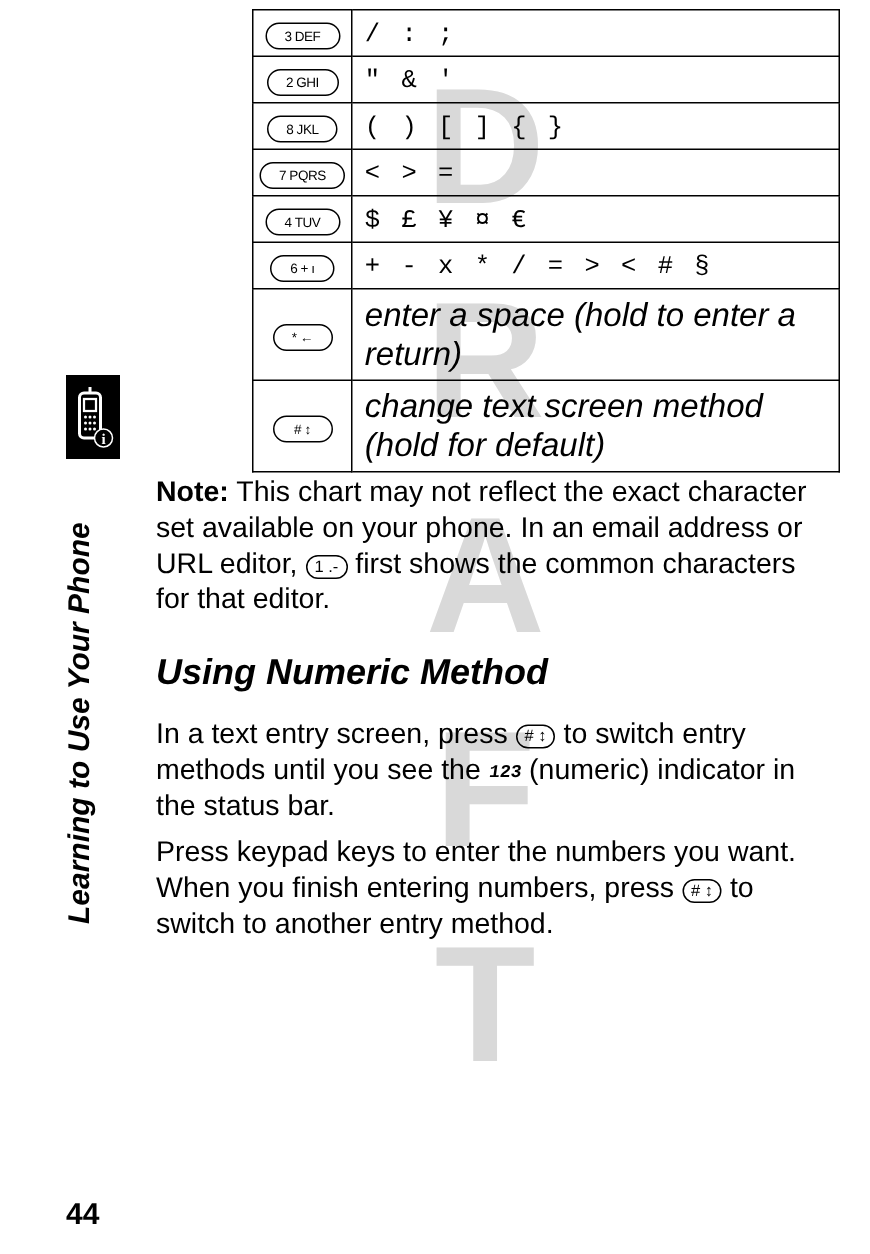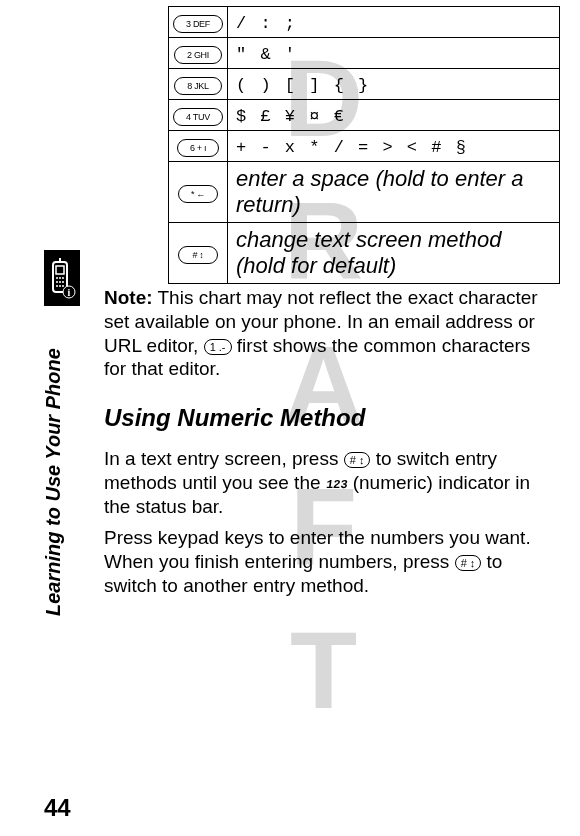--- a/index.html
+++ b/index.html
@@ -79,21 +79,21 @@
     font-size: 12px;
     font-weight: 700;
     font-family: "Courier New", monospace;
     vertical-align: 1px;
     transform: skewX(-8deg);
   }
   .page-num {
     position: absolute;
     left: 44px; bottom: 20px;
     font-weight: 700;
-    font-size: 24px;
+    font-size: 20px;
   }
 </style>
 </head>
 <body>
 
 <div class="page">
   <div class="watermark">DRAFT</div>
 
   <div class="content">
     <div class="table-wrap">
@@ -103,20 +103,24 @@
             <td class="keycell"><span class="keybtn">3 DEF</span></td>
             <td><span class="chars">/  :  ;</span></td>
           </tr>
           <tr>
             <td class="keycell"><span class="keybtn">2 GHI</span></td>
             <td><span class="chars">"  &amp;  '</span></td>
           </tr>
           <tr>
             <td class="keycell"><span class="keybtn">8 JKL</span></td>
             <td><span class="chars">(  )  [  ]  {  }</span></td>
+          </tr>
+          <tr>
+            <td class="keycell"><span class="keybtn">7 PQRS</span></td>
+            <td><span class="chars">&lt;  &gt;  =</span></td>
           </tr>
           <tr>
             <td class="keycell"><span class="keybtn">4 TUV</span></td>
             <td><span class="chars">$  £  ¥  ¤  €</span></td>
           </tr>
           <tr>
             <td class="keycell"><span class="keybtn">6 + ı</span></td>
             <td><span class="chars">+ - x * / = &gt; &lt; # §</span></td>
           </tr>
           <tr>

